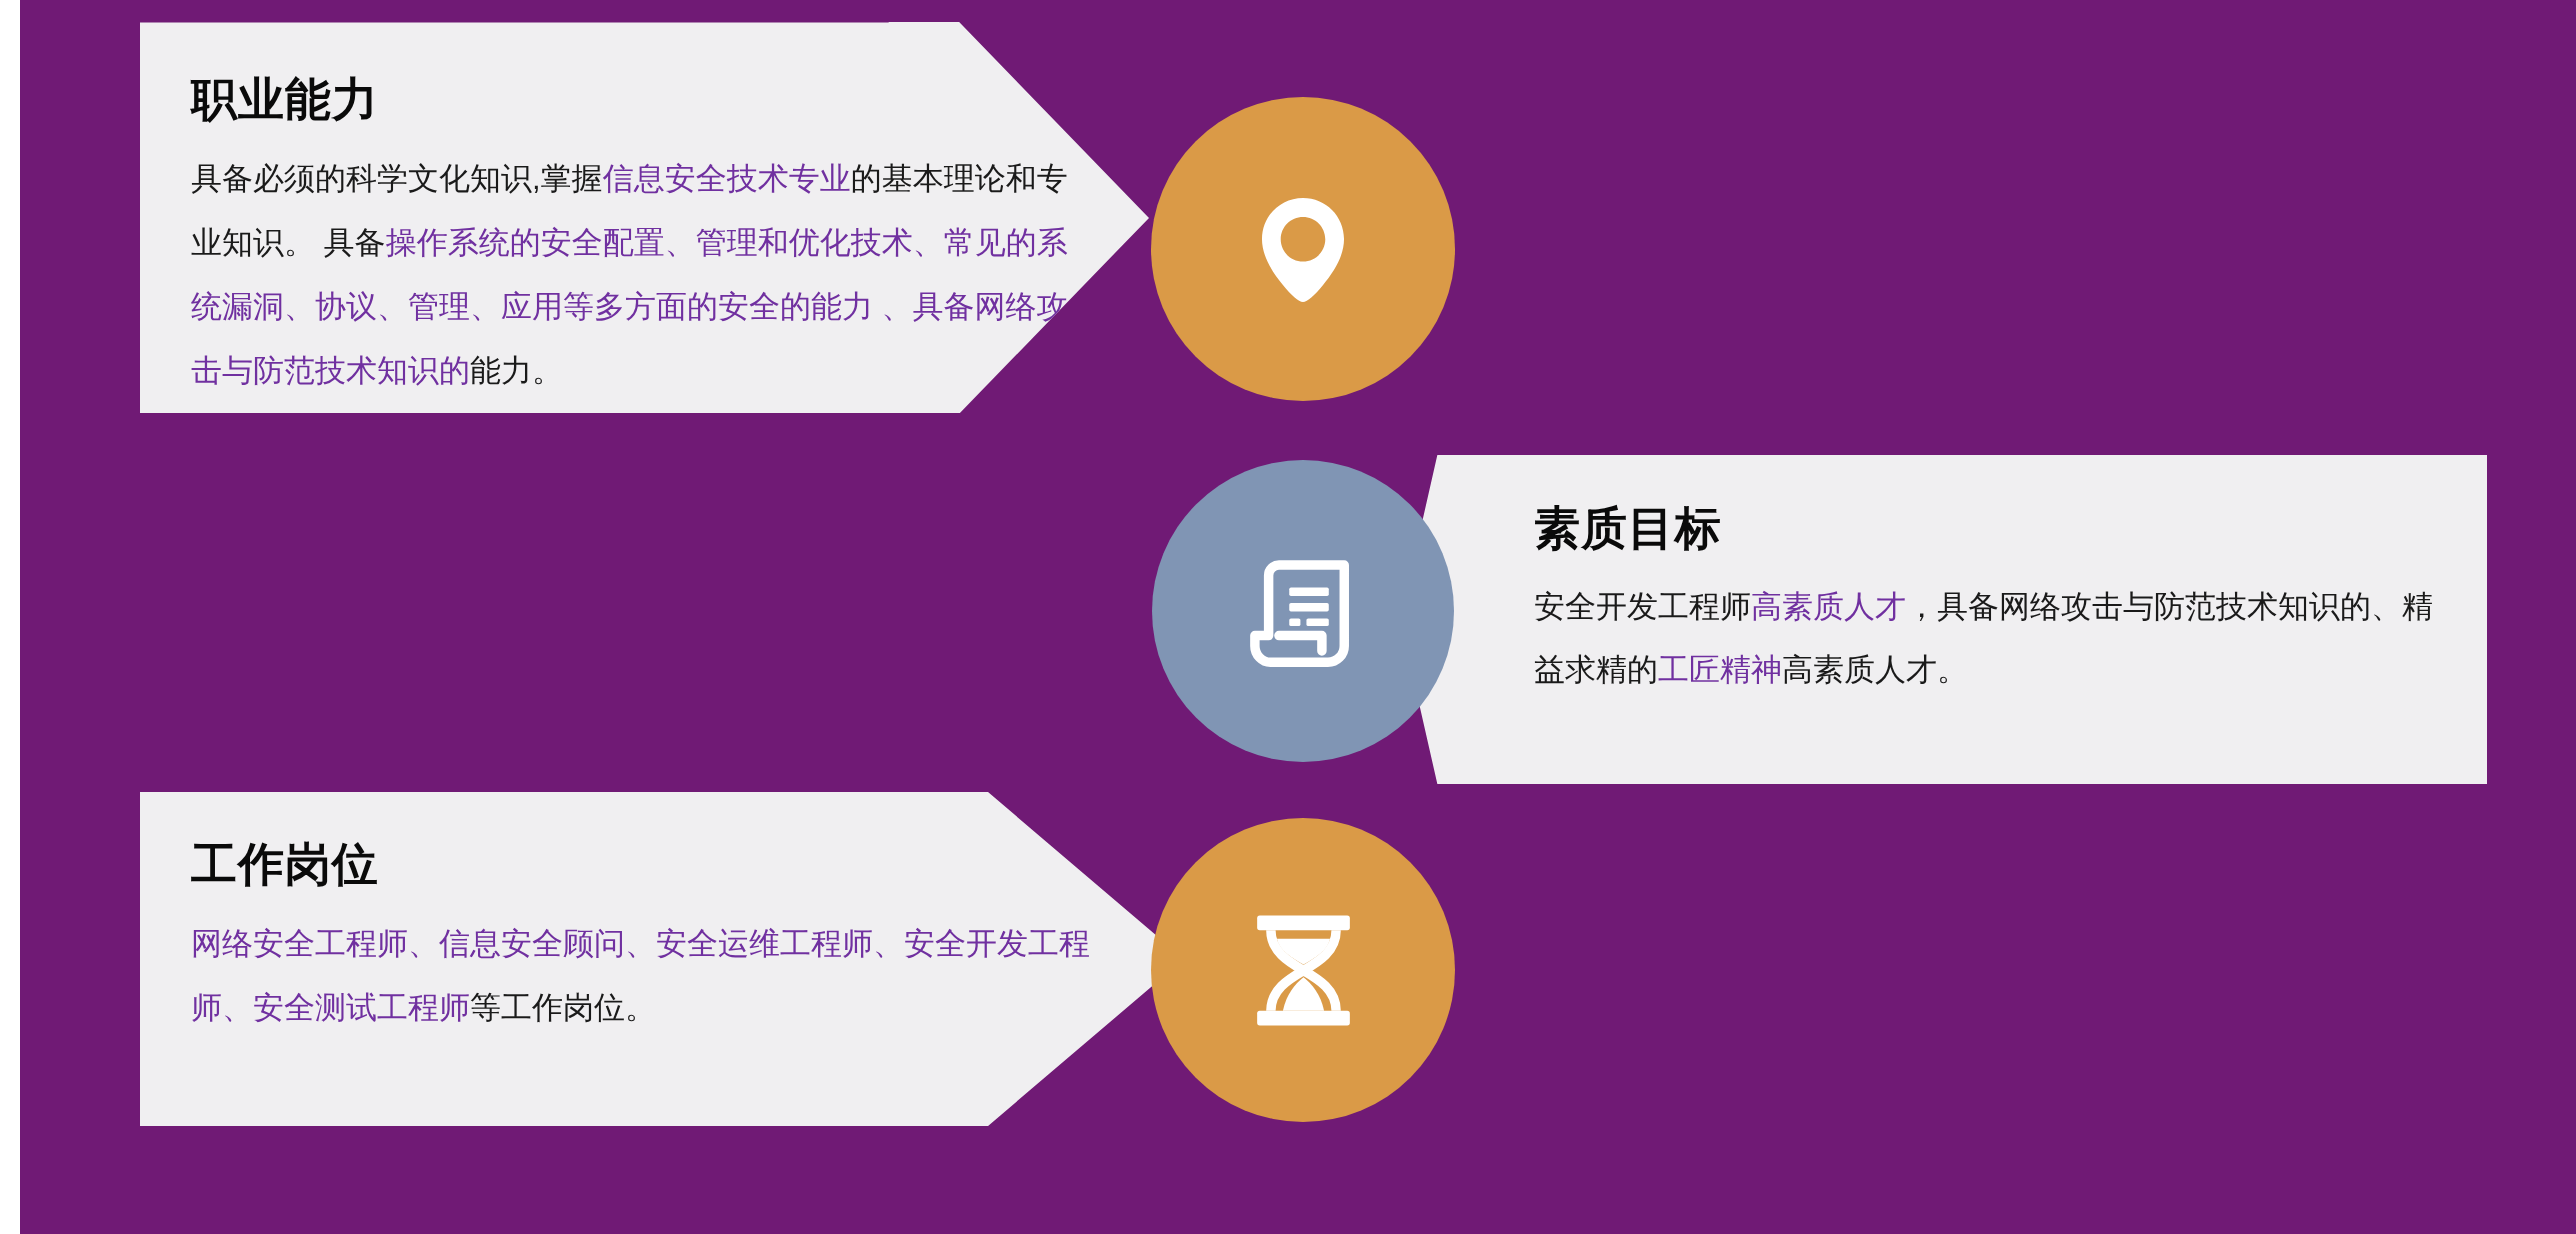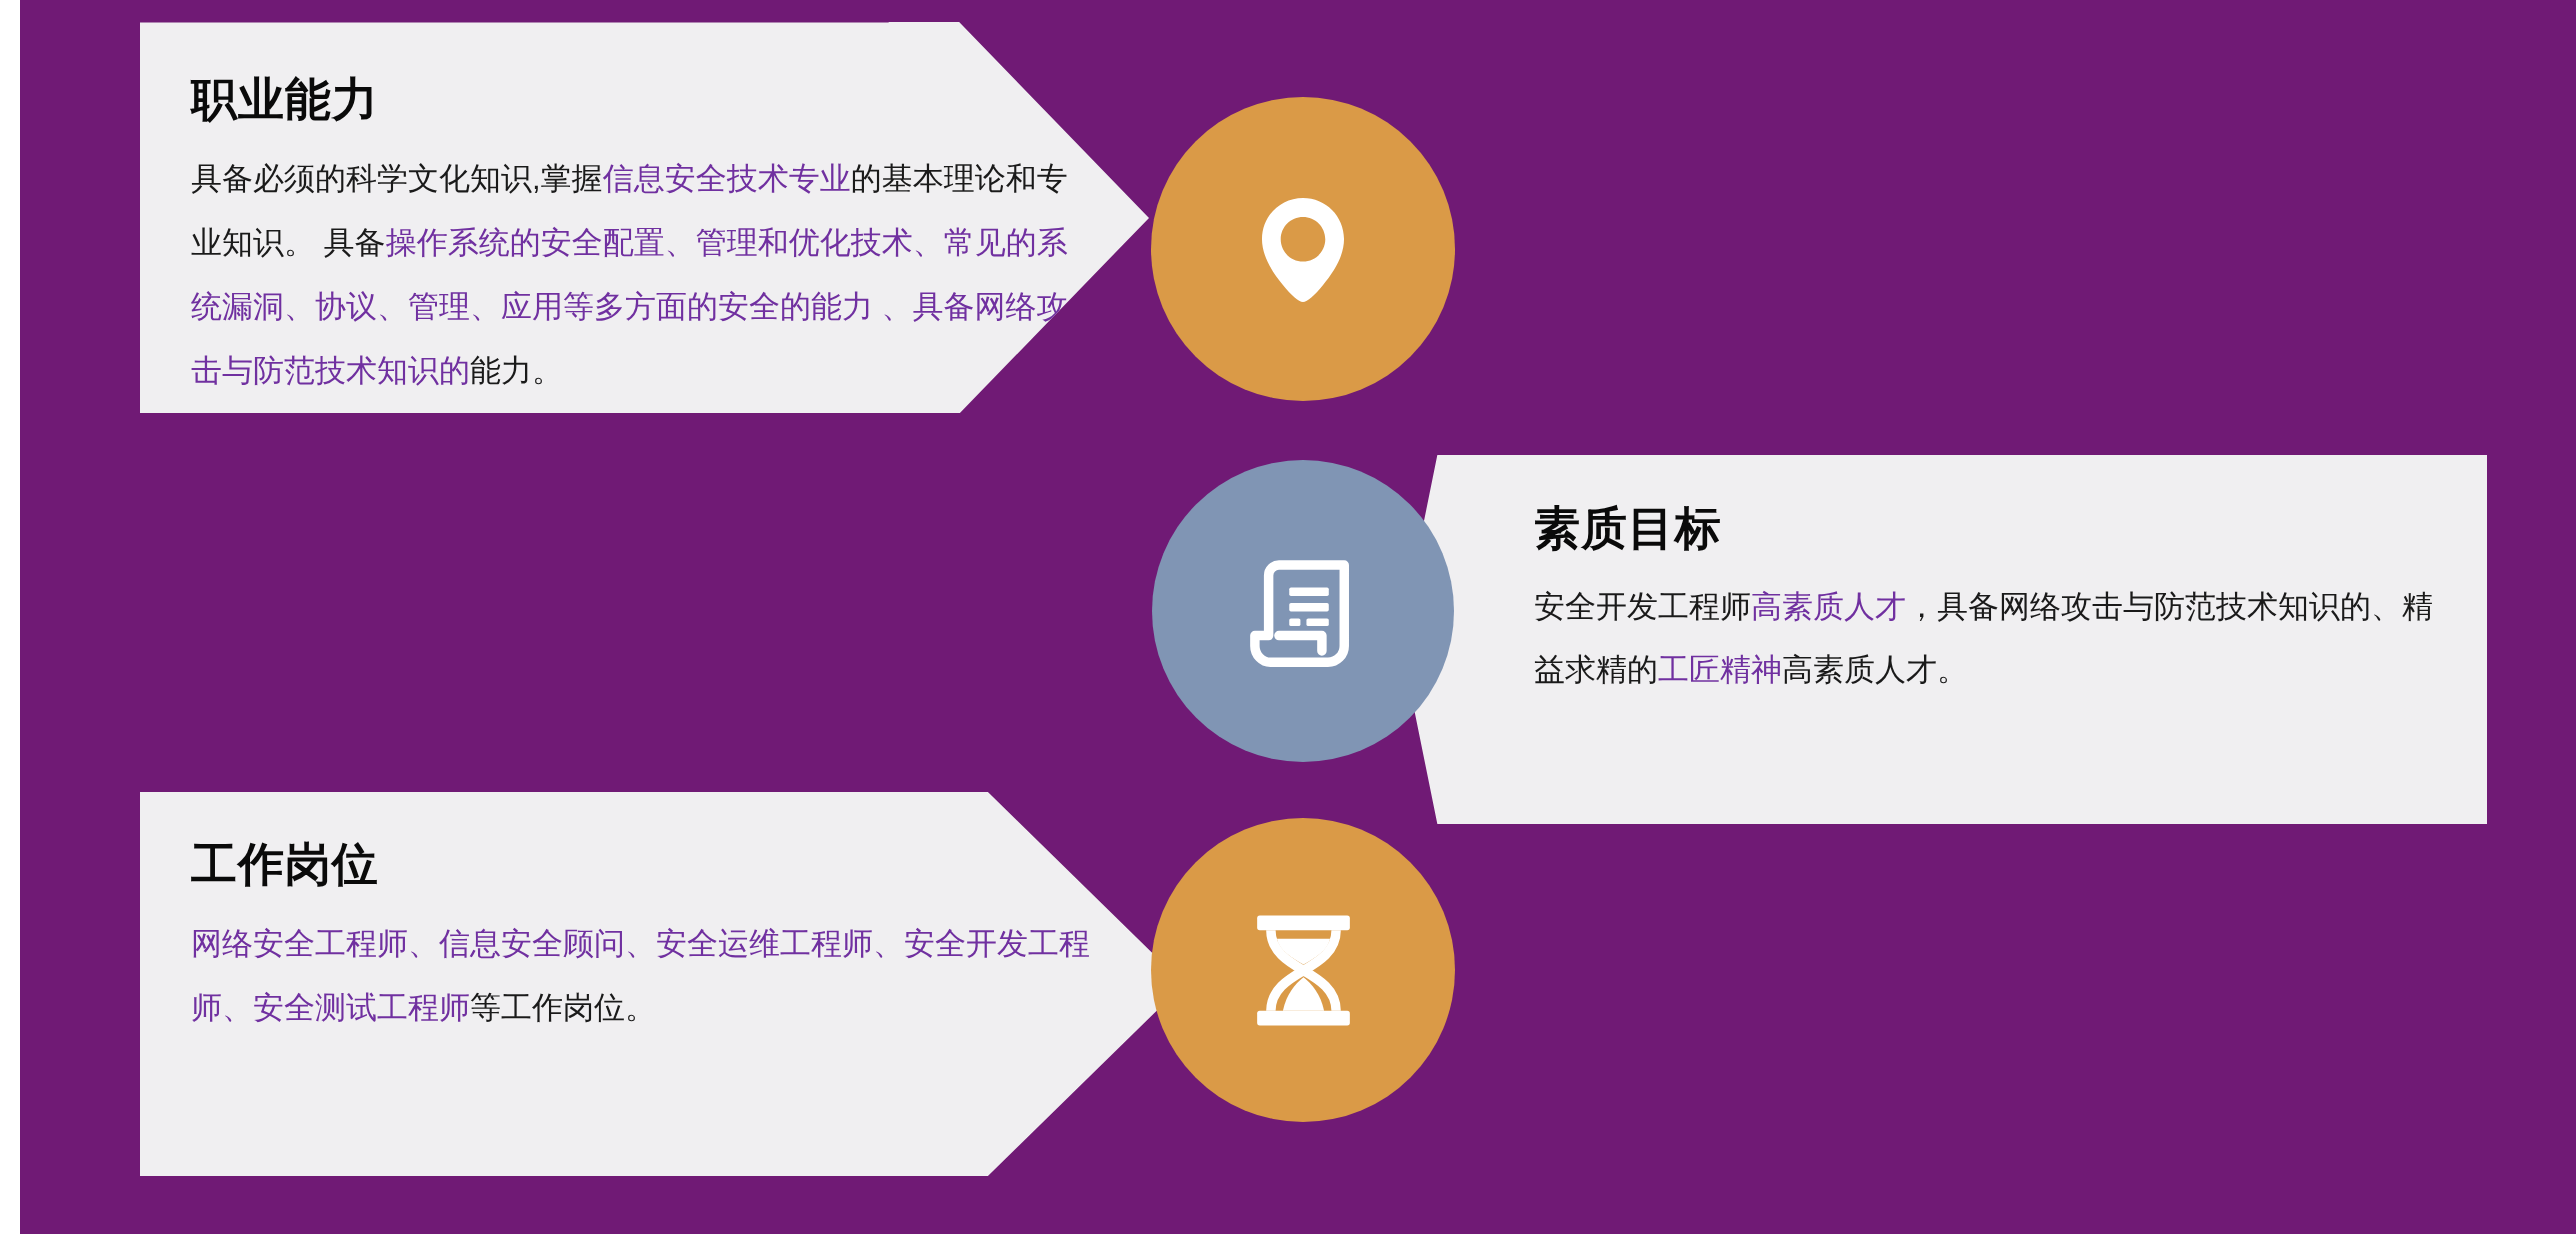--- a/index.html
+++ b/index.html
@@ -87,32 +87,32 @@
   }
   #panel-1 .panel-inner { left: 51px; top: 52px; width: 897px; }
   #panel-1 .panel-title { margin-bottom: 22.4px; }
   #panel-1 .panel-body { width: 888px; }
 
   
   #panel-2 {
     left: 1380px;
     top: 455px;
     width: 1087px;
-    height: 369px;
+    height: 329px;
   }
   #panel-2 .panel-inner { left: 134px; top: 48px; width: 923px; }
   #panel-2 .panel-title { margin-bottom: 21px; }
   #panel-2 .panel-body { width: 914px; }
 
   
   #panel-3 {
     left: 120px;
     top: 792px;
     width: 1044px;
-    height: 384px;
+    height: 334px;
   }
   #panel-3 .panel-inner { left: 51px; top: 47px; width: 914px; }
   #panel-3 .panel-title { margin-bottom: 22.4px; }
   #panel-3 .panel-body { width: 914px; }
 
   
   #circle-1 {
     left: 1131px; top: 97px;
     width: 304px; height: 304px;
     background: #DA9A47;

